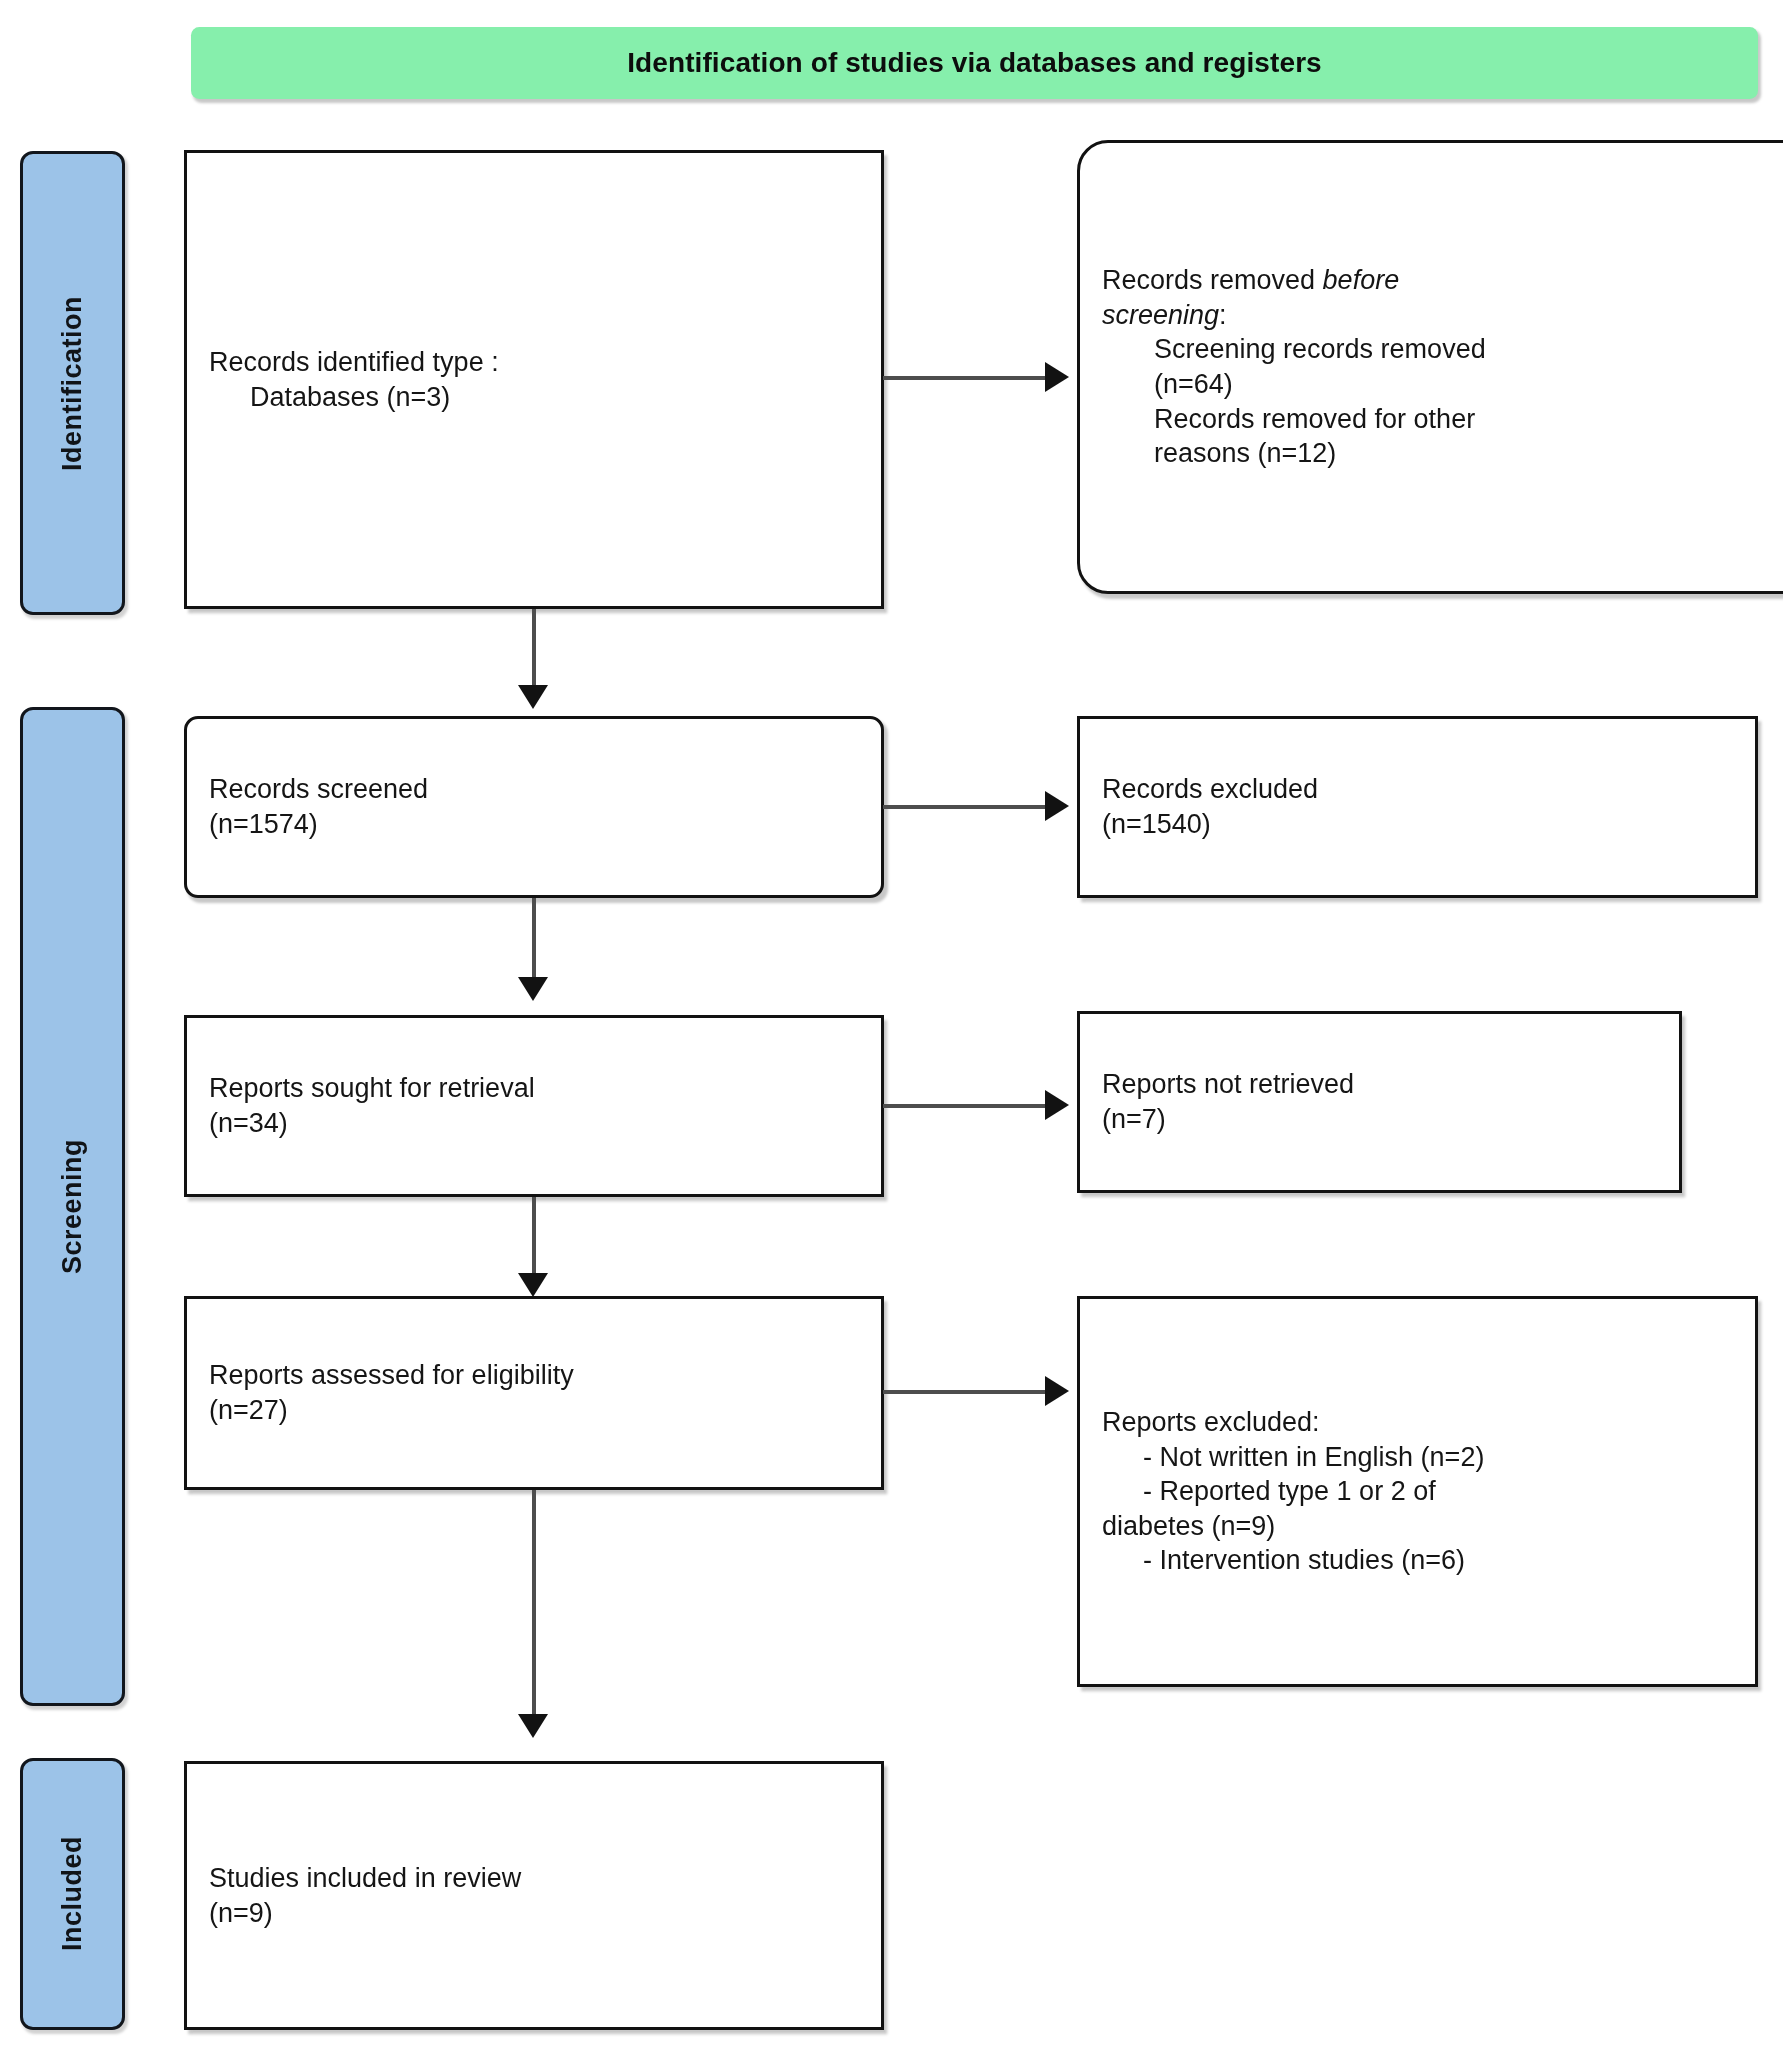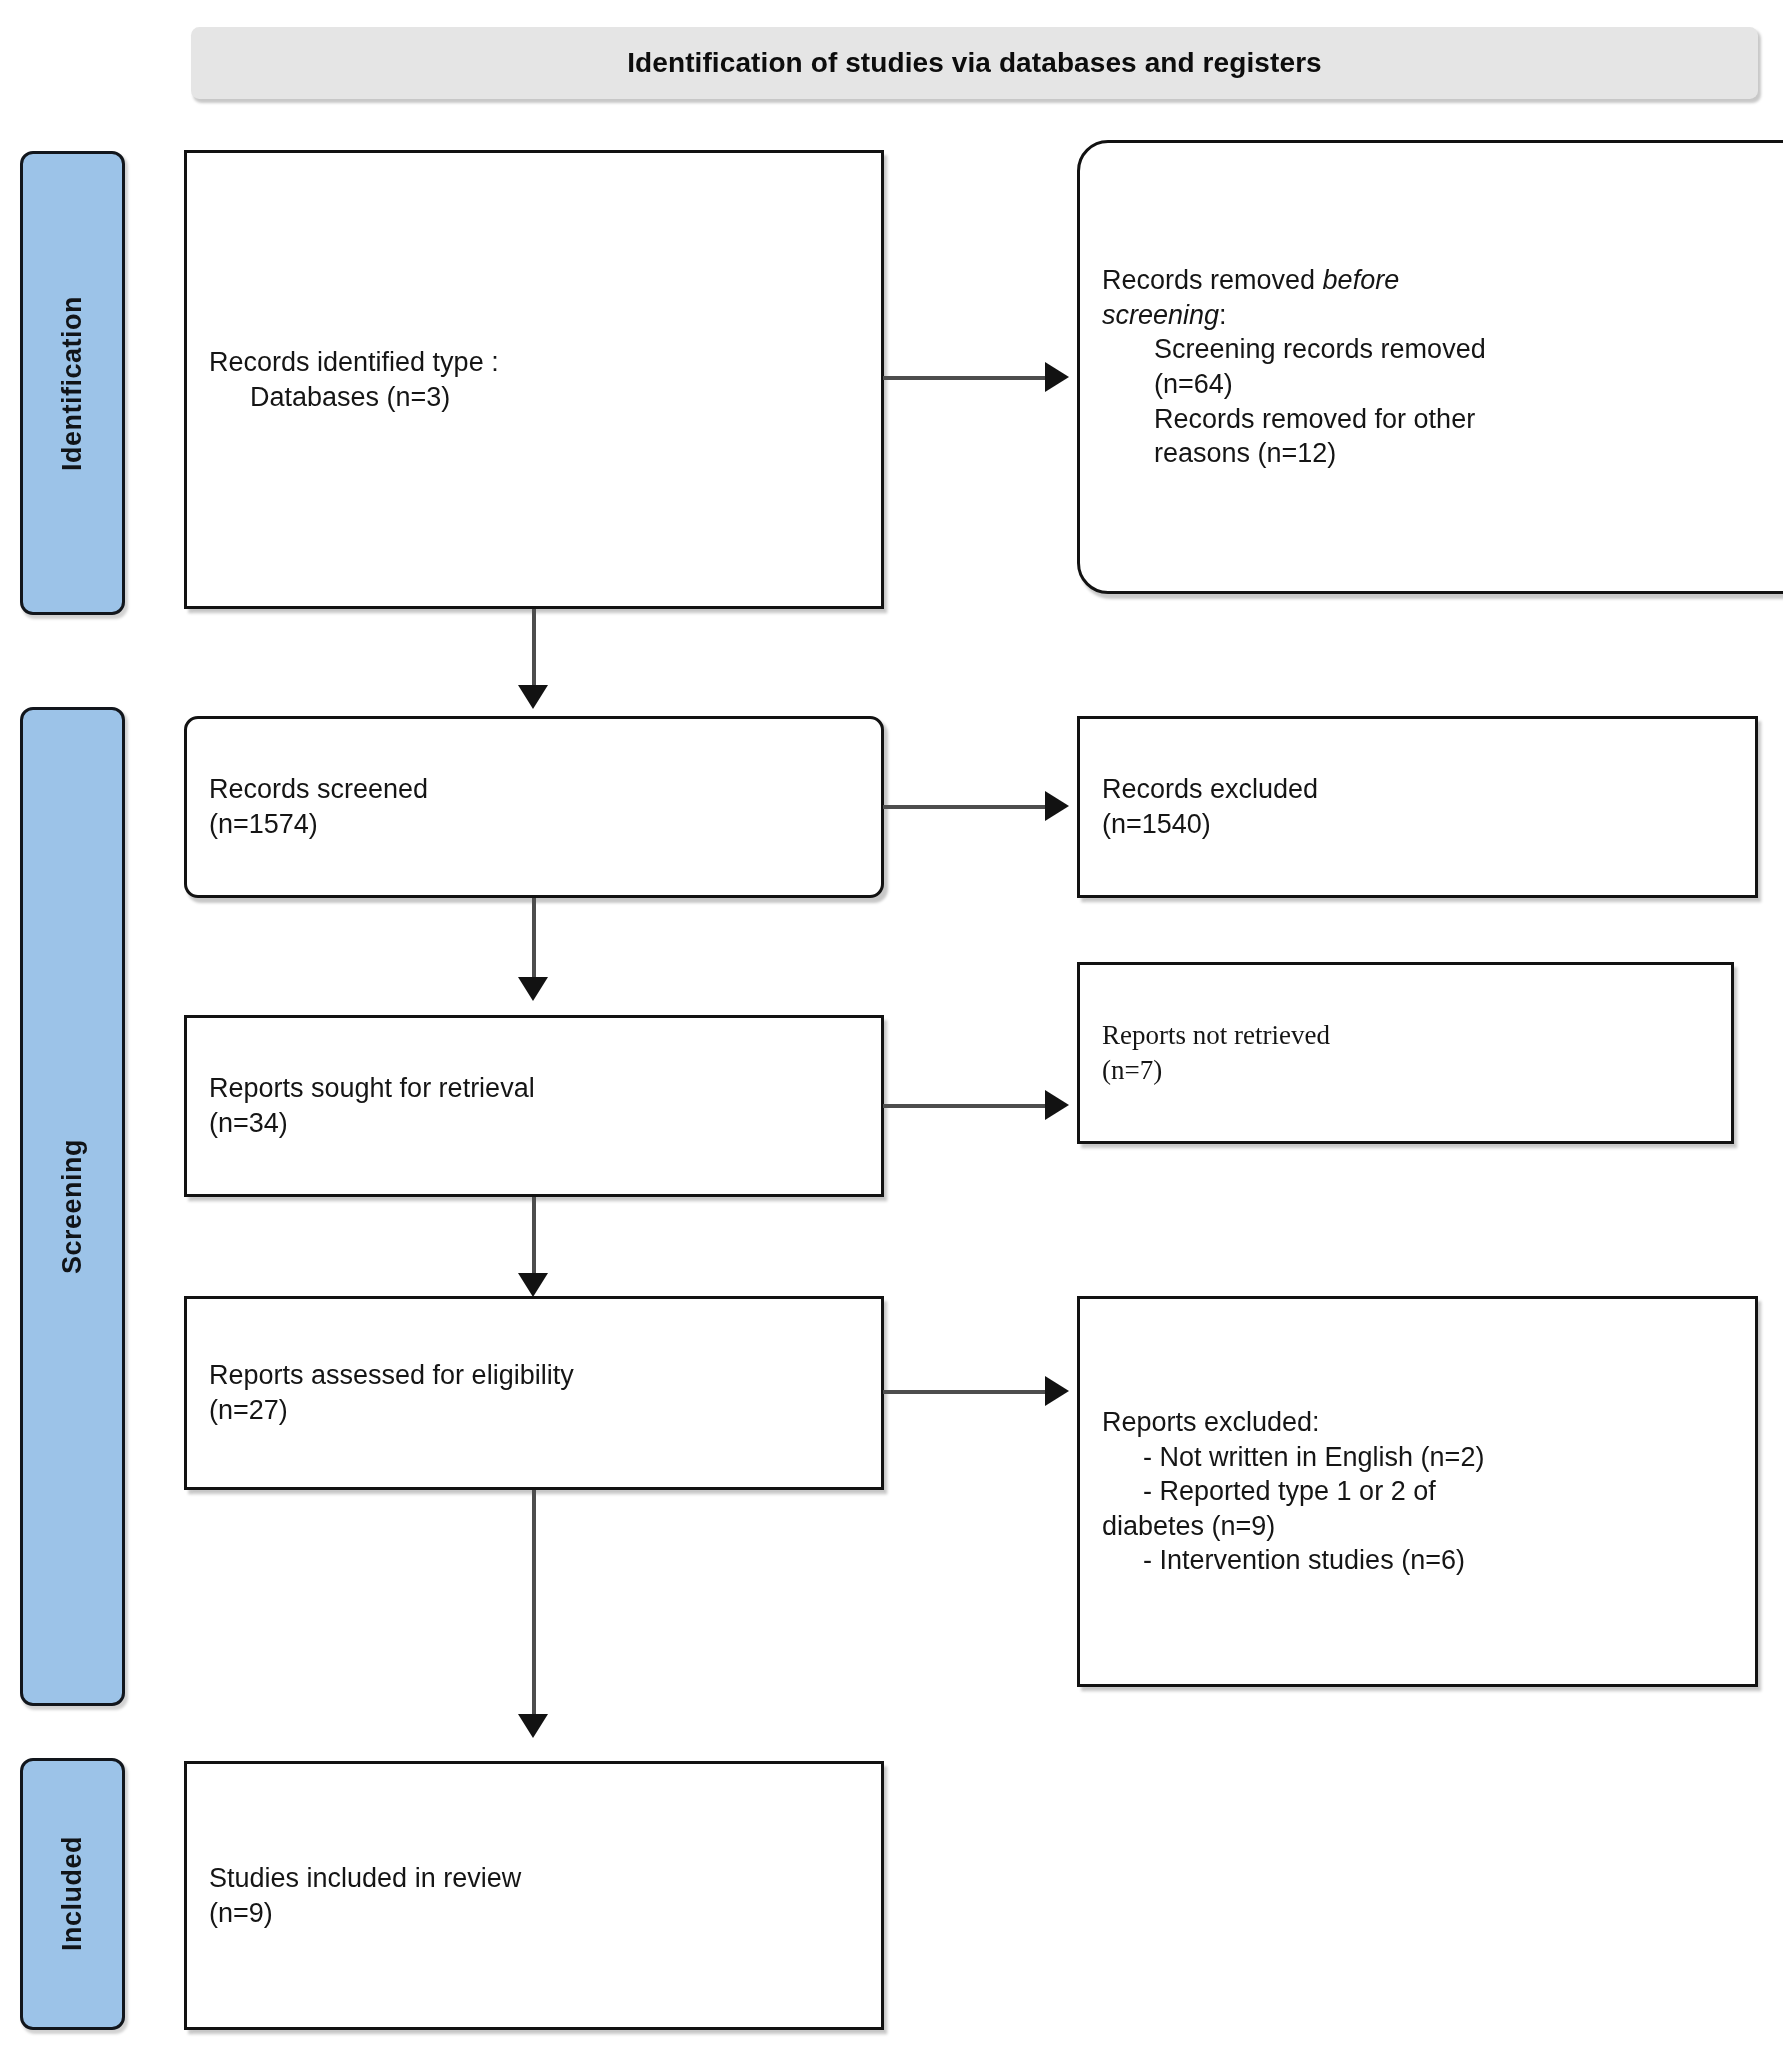--- a/index.html
+++ b/index.html
@@ -16,21 +16,21 @@
     overflow: hidden;
   }
 
   
   .banner {
     position: absolute;
     left: 191px;
     top: 27px;
     width: 1567px;
     height: 72px;
-    background: #e5e5e5;
+    background: #86efac;
     border-radius: 8.3px;
     box-shadow: 2.8px 3.7px 2.8px rgba(0,0,0,0.22);
     display: flex;
     align-items: center;
     justify-content: center;
     box-sizing: border-box;
   }
   .banner-text {
     font-size: 28px;
     font-weight: bold;
@@ -84,21 +84,21 @@
   }
   .indent1 { padding-left: 41px; }
   .indent2 { padding-left: 52px; }
   em { font-style: italic; }
 
   #box-identified   { left: 184px;  top: 150px;  width: 700px;  height: 459px; }
   #box-removed      { left: 1077px; top: 140px;  width: 767px;  height: 454px; border-radius: 31px; }
   #box-screened     { left: 184px;  top: 716px;  width: 700px;  height: 182px; border-radius: 14px; }
   #box-excluded     { left: 1077px; top: 716px;  width: 681px;  height: 182px; }
   #box-sought       { left: 184px;  top: 1015px; width: 700px;  height: 182px; }
-  #box-notretrieved { left: 1077px; top: 962px; width: 657px;  height: 182px; font-family: Liberation Serif, serif; }
+  #box-notretrieved { left: 1077px; top: 1011px; width: 605px;  height: 182px; }
   #box-assessed     { left: 184px;  top: 1296px; width: 700px;  height: 194px; }
   #box-repexcluded  { left: 1077px; top: 1296px; width: 681px;  height: 391px; }
   #box-included     { left: 184px;  top: 1761px; width: 700px;  height: 269px; }
 
   
   .v-line {
     position: absolute;
     width: 3.7px;
     background: #4d4d4d;
   }

